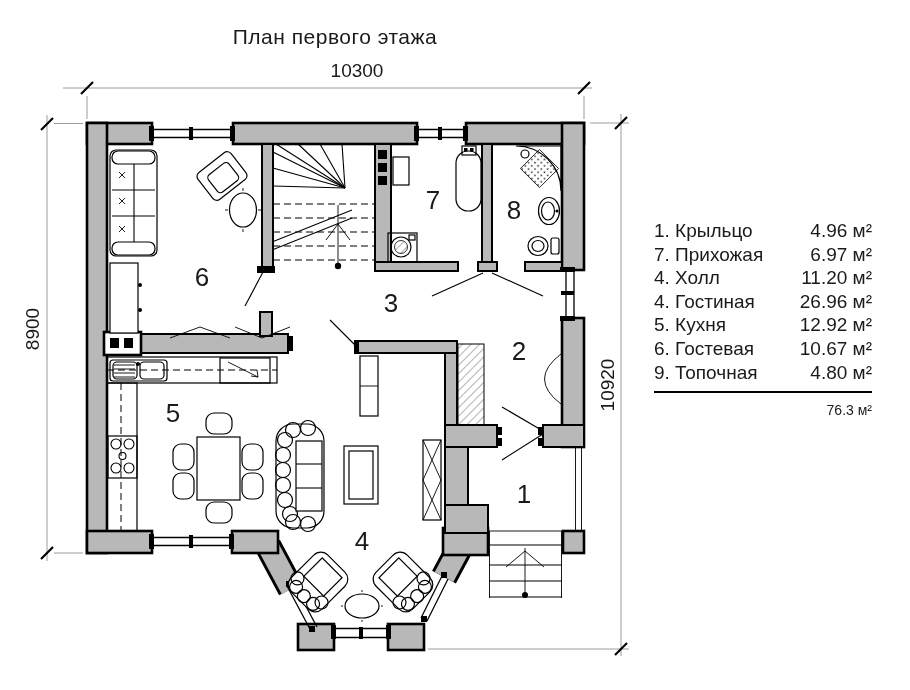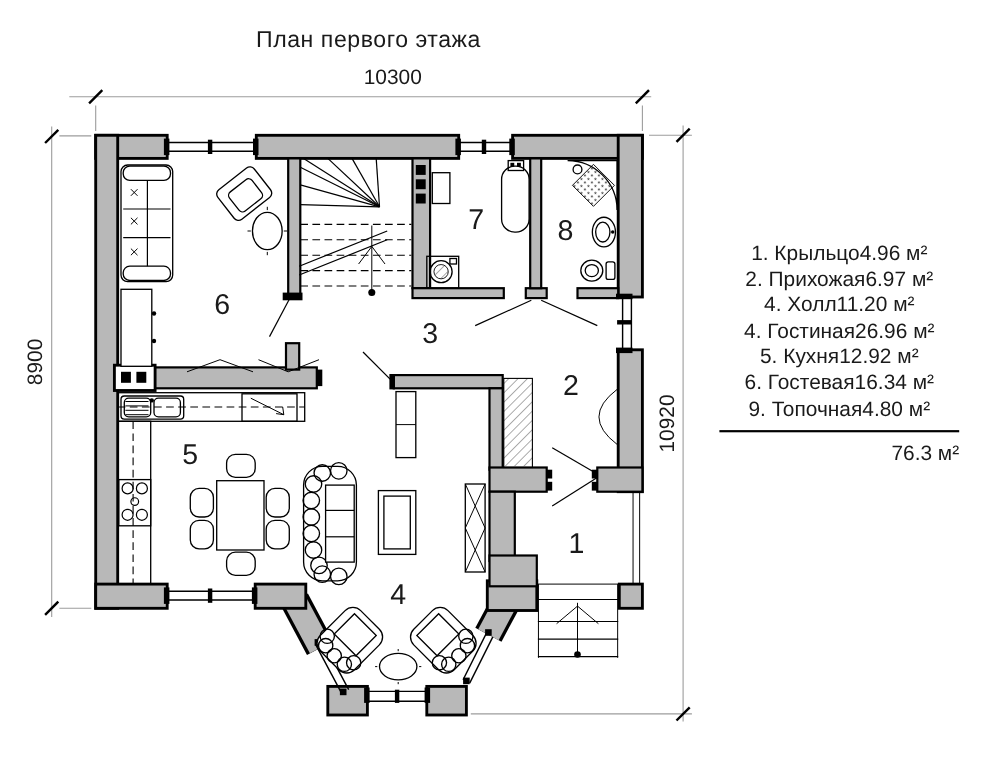--- a/index.html
+++ b/index.html
@@ -5,23 +5,23 @@
   html,body{margin:0;padding:0;background:#fff;}
   #canvas{position:relative;width:910px;height:690px;background:#ffffff;overflow:hidden;
           font-family:"Liberation Sans","DejaVu Sans",sans-serif;color:#1a1a1a;}
   #plan-svg{position:absolute;left:0;top:0;}
   .abslabel{position:absolute;transform:translate(-50%,-50%);white-space:nowrap;}
   .title{font-size:21px;letter-spacing:.5px;}
   .dim{font-size:19px;}
   .dim.vert{transform:translate(-50%,-50%) rotate(-90deg);}
   .room-num{font-size:26px;}
   #legend{position:absolute;left:654px;top:219px;width:218px;font-size:19px;}
-  .leg-row{display:flex;justify-content:center;height:23.6px;line-height:23.6px;}
+  .leg-row{display:flex;justify-content:space-between;height:23.6px;line-height:23.6px;}
   .leg-sep{border-top:2.5px solid #000;margin-top:7px;}
-  .leg-total{text-align:right;margin-top:9px;font-size:19px;}
+  .leg-total{text-align:right;margin-top:9px;font-size:14px;}
   
   .wall{fill:#b8b8b8;stroke:#000;stroke-width:2.6;}
   .wallthin{fill:#b8b8b8;stroke:#000;stroke-width:2;}
   .blk{fill:#000;stroke:none;}
   .wht{fill:#fff;stroke:#000;stroke-width:2.6;}
   .diagb{stroke:#000;stroke-width:27;}
   .diagg{stroke:#b8b8b8;stroke-width:21;}
   .win{stroke:#000;stroke-width:1.3;fill:none;}
   .thin{stroke:#000;stroke-width:1.1;fill:none;}
   .thin9{stroke:#000;stroke-width:.9;fill:none;}
@@ -353,38 +353,38 @@
 <div class="abslabel room-num" style="left:202px;top:277px;">6</div>
 <div class="abslabel room-num" style="left:433px;top:200px;">7</div>
 <div class="abslabel room-num" style="left:514px;top:210px;">8</div>
 
 <div id="legend">
   <div class="leg-row">
         <span>1. Крыльцо</span>
         <span>4.96 м²</span>
       </div>
   <div class="leg-row">
-        <span>2. Прихожая</span>
+        <span>7. Прихожая</span>
         <span>6.97 м²</span>
       </div>
   <div class="leg-row">
         <span>4. Холл</span>
         <span>11.20 м²</span>
       </div>
   <div class="leg-row">
         <span>4. Гостиная</span>
         <span>26.96 м²</span>
       </div>
   <div class="leg-row">
         <span>5. Кухня</span>
         <span>12.92 м²</span>
       </div>
   <div class="leg-row">
         <span>6. Гостевая</span>
-        <span>16.34 м²</span>
+        <span>10.67 м²</span>
       </div>
   <div class="leg-row">
         <span>9. Топочная</span>
         <span>4.80 м²</span>
       </div>
   <div class="leg-sep"></div>
   <div class="leg-total">76.3 м²</div>
 </div>
 
 </div>

